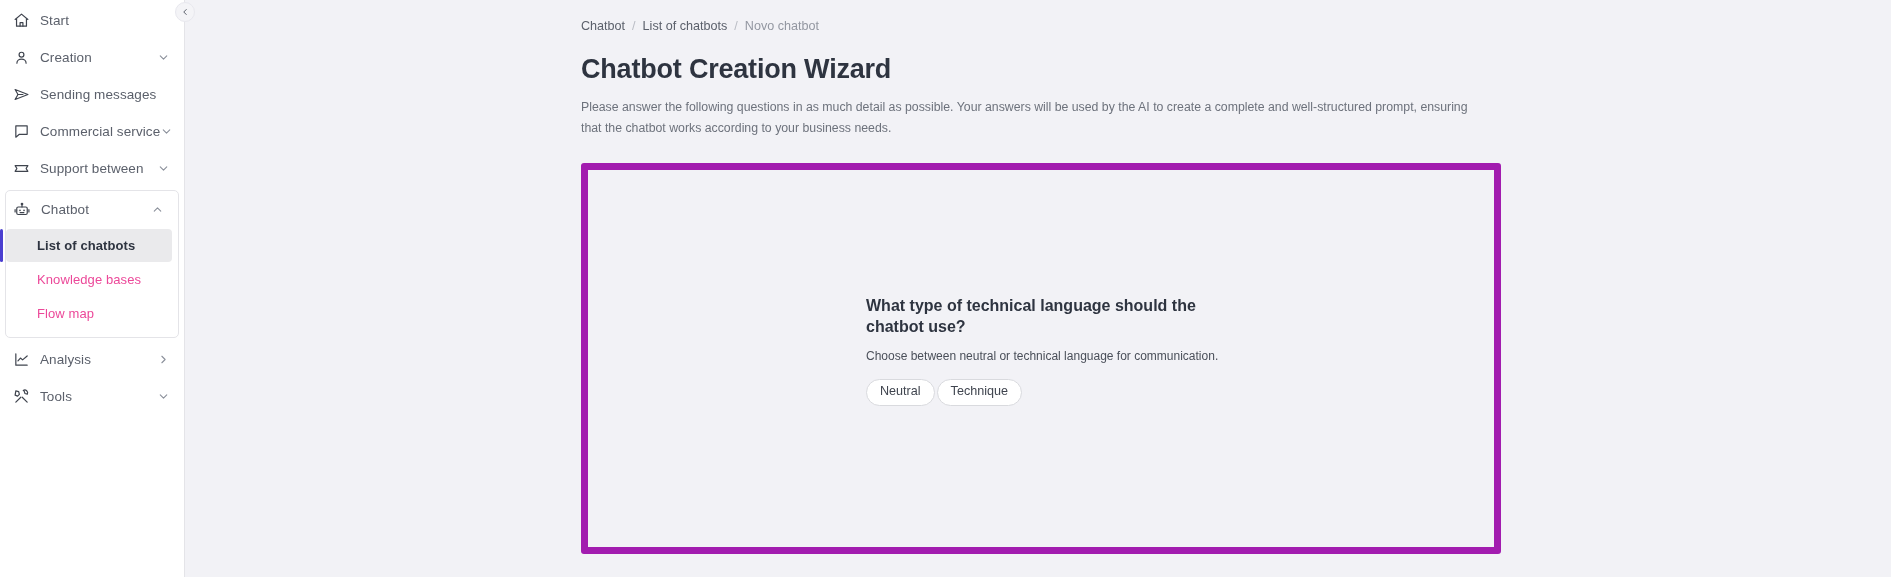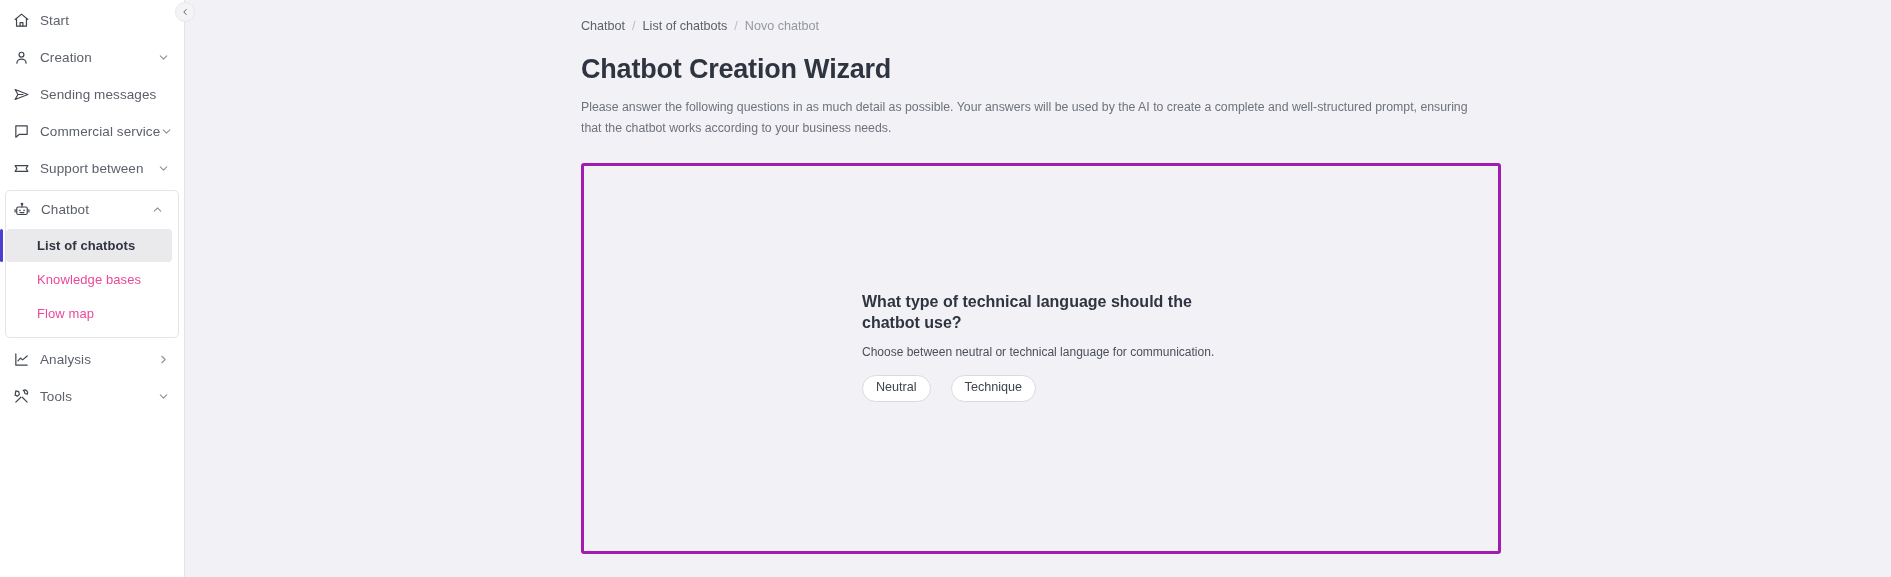--- a/index.html
+++ b/index.html
@@ -167,21 +167,21 @@
   }
   .intro .line2 { display: block; }
   .help-link {
     color: #4a58c8;
     text-decoration: none;
     cursor: pointer;
   }
 
   
   .wizard-card {
-    border: 3px solid #a21caf;
+    border: 7px solid #a21caf;
     border-radius: 3px;
     background: #f2f2f6;
     height: 391px;
     max-width: 920px;
     position: relative;
     padding: 0 1px;
   }
 
   .q-block {
     position: absolute;
@@ -195,21 +195,21 @@
     color: #2e3440;
     line-height: 1.32;
     margin-bottom: 10px;
   }
   .q-sub {
     font-size: 12px;
     color: #4a4f59;
     margin-bottom: 15px;
     line-height: 1.4;
   }
-  .chips { display: flex; gap: 20px; }
+  .chips { display: flex; gap: 2px; }
   .chip {
     background: #ffffff;
     border: 1px solid #d9dade;
     border-radius: 999px;
     padding: 5px 13px 6px 13px;
     font-size: 12.6px;
     color: #3f444e;
     cursor: pointer;
     line-height: 1.1;
     white-space: nowrap;

